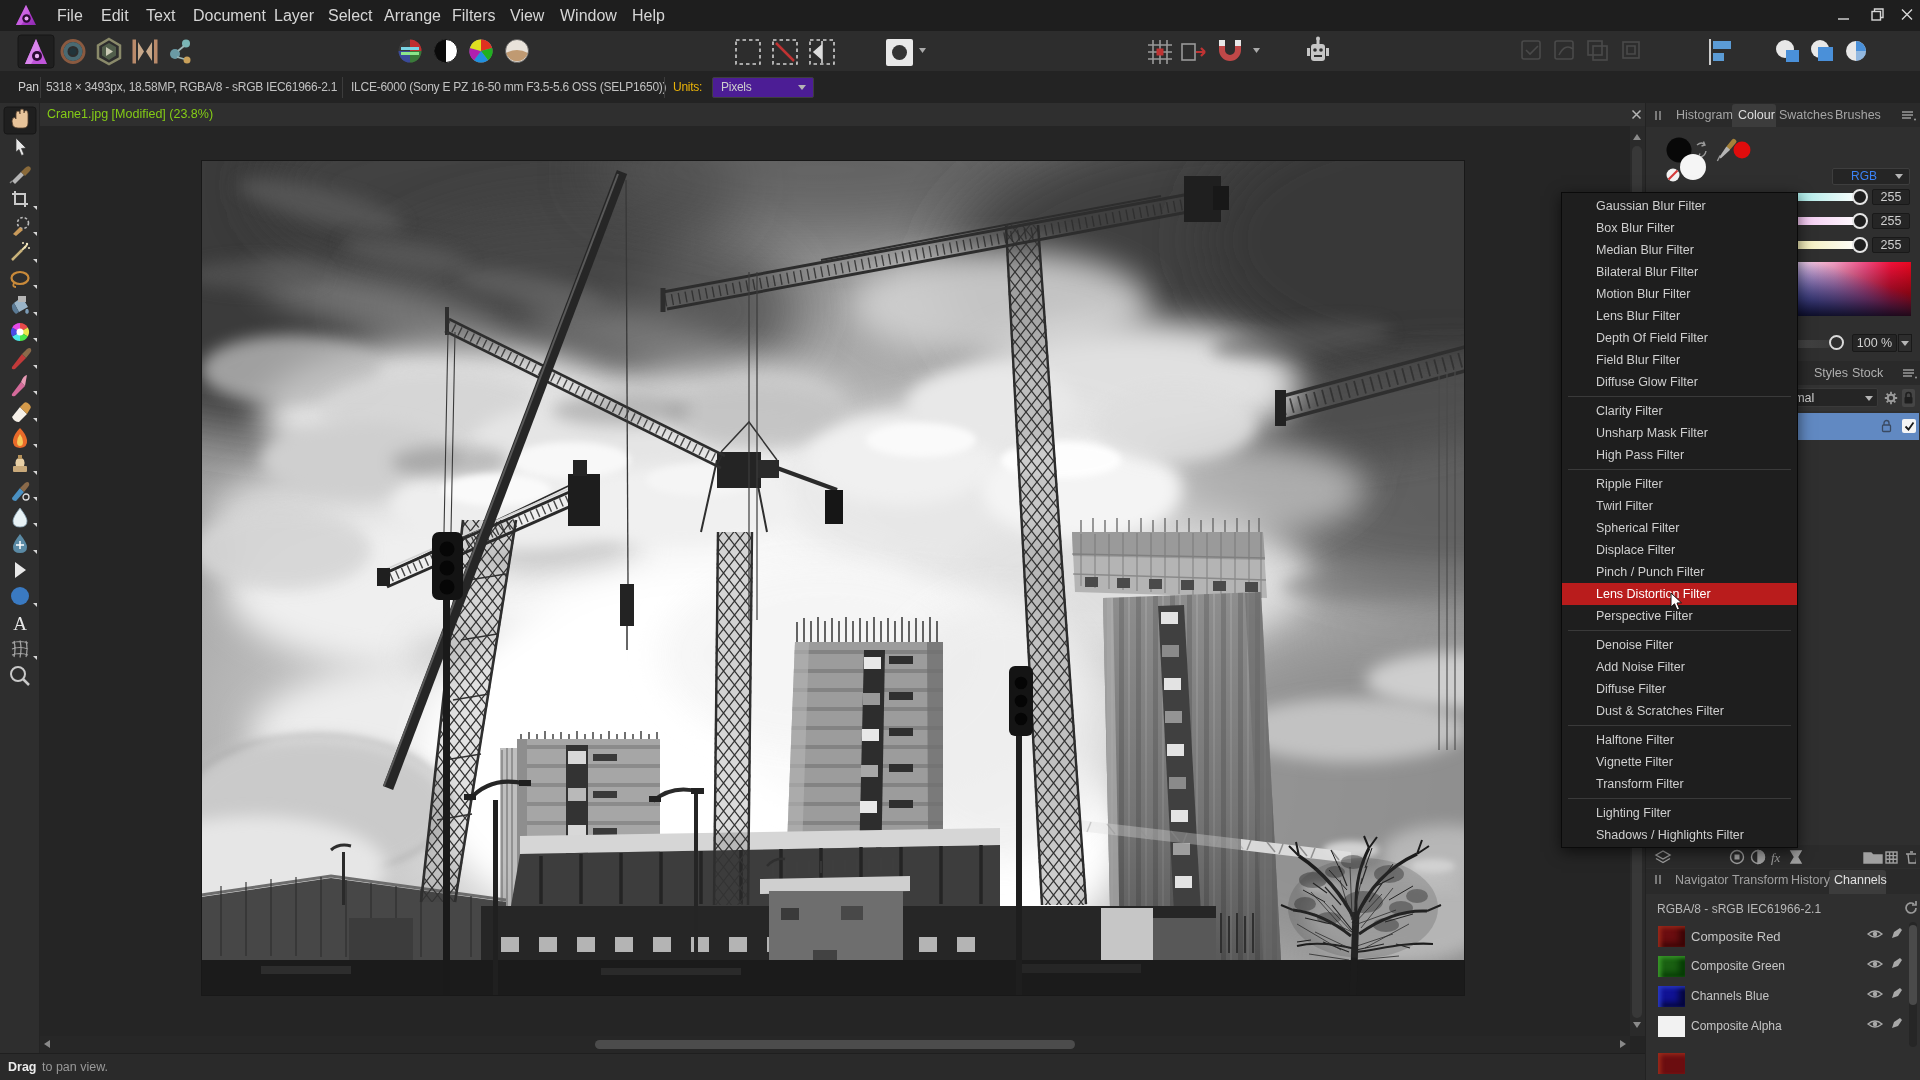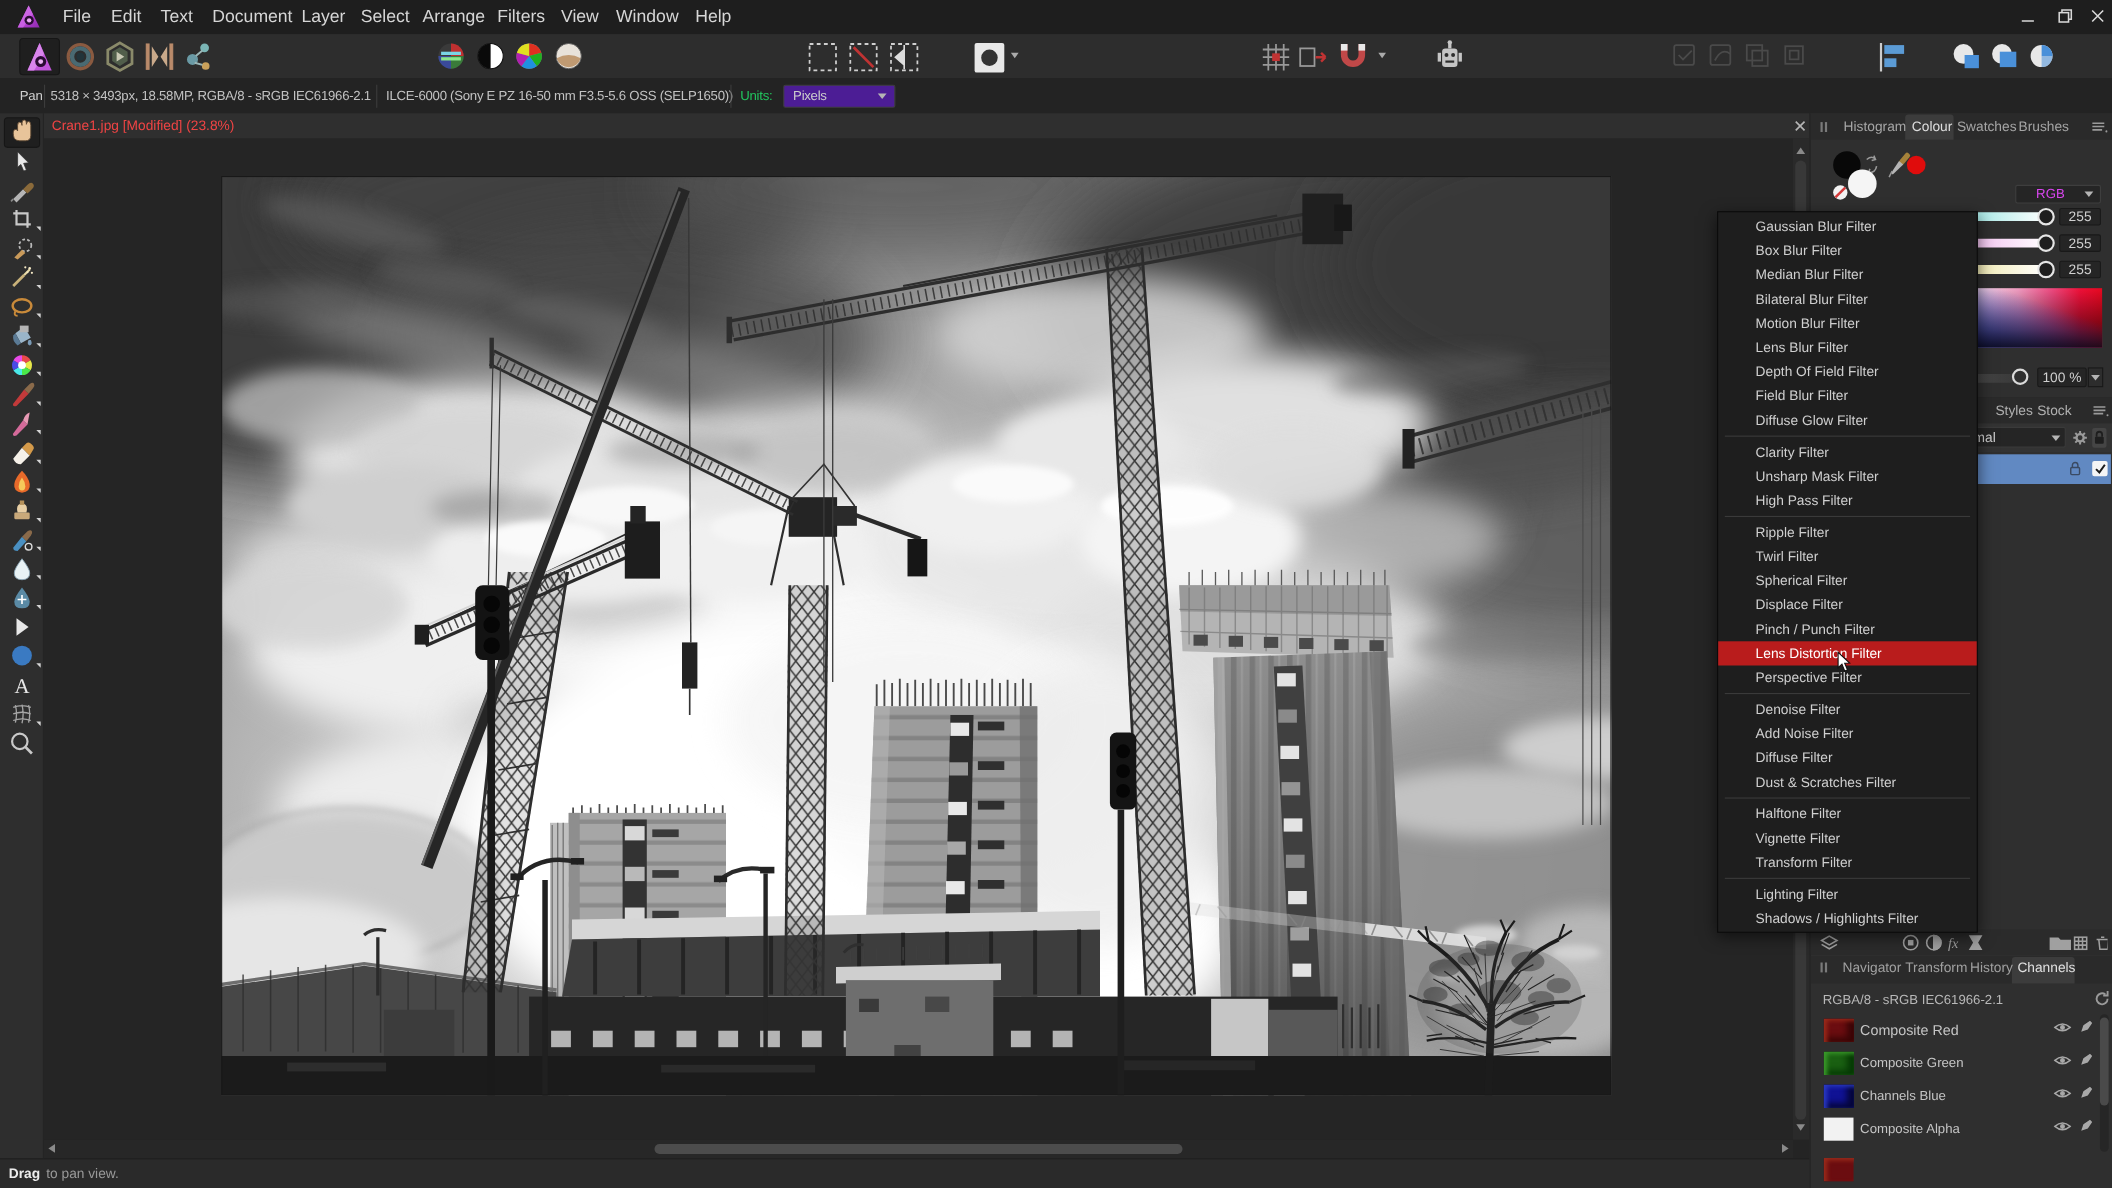--- a/index.html
+++ b/index.html
@@ -190,21 +190,21 @@
       </g>
 </svg>
 </div>
 <div id="ctxbar">
 <span class="abs" style="left:18px;top:8px;color:#d0d0d0;">Pan</span>
 <span class="abs" style="left:40px;top:5px;width:1px;height:21px;background:#3c3c3c;"></span>
 <span class="abs" style="left:46px;top:8px;color:#c2c2c2;">5318 × 3493px, 18.58MP, RGBA/8 - sRGB IEC61966-2.1</span>
 <span class="abs" style="left:342px;top:5px;width:1px;height:21px;background:#3c3c3c;"></span>
 <span class="abs" style="left:351px;top:8px;color:#c2c2c2;">ILCE-6000 (Sony E PZ 16-50 mm F3.5-5.6 OSS (SELP1650))</span>
 <span class="abs" style="left:664px;top:5px;width:1px;height:21px;background:#3c3c3c;"></span>
-<span class="abs" style="left:673px;top:8px;color:#22c55e;">Units:</span>
+<span class="abs" style="left:673px;top:8px;color:#eab308;">Units:</span>
 <span class="abs" style="left:712px;top:5px;width:102px;height:21px;background:#4c1d95;border:1px solid #3e3e3e;border-radius:2px;color:#cdcdcd;line-height:19px;padding-left:8px;">Pixels</span>
 <span class="abs" style="left:798px;top:13px;width:0;height:0;border-left:4px solid transparent;border-right:4px solid transparent;border-top:5px solid #b5b5b5;"></span>
 </div>
 <div id="lefttools">
 <svg class="abs" style="left:0;top:0" width="40" height="950" viewBox="0 0 40 950">
 <rect x="4" y="4" width="32" height="27" rx="3" fill="#1f1f1f" stroke="#171717"></rect>
 <g transform="translate(20,17)">
         <path d="M-7 6 Q-9 0 -7 -2 Q-5 -3.5 -4 -1 L-4 -6 Q-4 -9 -2 -9 Q0 -9 0 -6 L0 -8 Q0 -11 2 -11 Q4 -11 4 -8 L4 -7 Q4 -9.5 6 -9.5 Q8 -9.5 8 -6 L8 3 Q8 8 3 8 L-2 8 Q-5 8 -7 6 Z" fill="#e8c49a" stroke="#5a4430" stroke-width=".8"></path>
       </g>
 <g transform="translate(20,44)">
@@ -315,21 +315,21 @@
         <path d="M33 368 l4 4 v-4 z"></path>
         <path d="M33 394 l4 4 v-4 z"></path>
         <path d="M33 420 l4 4 v-4 z"></path>
         <path d="M33 447 l4 4 v-4 z"></path>
         <path d="M33 500 l4 4 v-4 z"></path>
         <path d="M33 553 l4 4 v-4 z"></path>
 </g>
 </svg>
 </div>
 <div id="tabbar">
-<span class="abs" style="left:7px;top:4px;color:#ef4444;font-size:12.5px;">Crane1.jpg [Modified] (23.8%)</span>
+<span class="abs" style="left:7px;top:4px;color:#84cc16;font-size:12.5px;">Crane1.jpg [Modified] (23.8%)</span>
 <svg class="abs" style="left:1591px;top:6px" width="11" height="11" viewBox="0 0 11 11">
       <path d="M1.5 1.5 L9.5 9.5 M9.5 1.5 L1.5 9.5" stroke="#b5b5b5" stroke-width="1.5"></path>
     </svg>
 </div>
 <div id="canvas">
 <svg class="abs" style="left:161px;top:34px" width="1264" height="836" viewBox="0 0 1264 836">
 <defs>
 <radialGradient id="skyg" cx="0.44" cy="0.72" r="0.95">
 <stop offset="0" stop-color="#ffffff"></stop>
           <stop offset="0.18" stop-color="#efefef"></stop>
@@ -744,21 +744,21 @@
 <circle cx="9" cy="39" r="6.5" fill="#f2f2f2"></circle>
       <path d="M4.5 43.5 L13.5 34.5" stroke="#d43a3a" stroke-width="2.2"></path>
 <circle cx="29" cy="31" r="13" fill="#f5f5f5"></circle>
 <g transform="translate(62,14) rotate(40)">
         <rect x="-2" y="-14" width="5" height="12" rx="2" fill="#a5823a"></rect>
         <path d="M-2 -3 L3 -3 L1.5 10 L-0.5 10 Z" fill="#b5b5b5"></path>
         <path d="M-1 8 L0.5 14" stroke="#999" stroke-width="1.4"></path>
       </g>
 <circle cx="78" cy="14" r="8.5" fill="#e00c0c"></circle>
 </svg>
-<div class="abs" style="left:186px;top:65px;width:78px;height:17px;background:#252525;border:1px solid #3e3e3e;border-radius:2px;color:#d946ef;font-size:12px;line-height:15px;padding-left:18px;">RGB</div>
+<div class="abs" style="left:186px;top:65px;width:78px;height:17px;background:#252525;border:1px solid #3e3e3e;border-radius:2px;color:#3b82f6;font-size:12px;line-height:15px;padding-left:18px;">RGB</div>
 <span class="abs" style="left:249px;top:71px;width:0;height:0;border-left:4px solid transparent;border-right:4px solid transparent;border-top:5px solid #b5b5b5;"></span>
 
 <div class="abs" style="left:31px;top:90px;width:184px;height:8px;border-radius:4px;background:linear-gradient(90deg,#7edbd8 0%,#a8e9e6 65%,#ffffff 100%);"></div>
 <div class="abs" style="left:206px;top:86px;width:16px;height:16px;border-radius:50%;background:#1e1e1e;border:2.5px solid #e5e5e5;"></div>
 <div class="abs" style="left:226px;top:86px;width:38px;height:16px;background:#252525;border:1px solid #191919;border-radius:2px;color:#d0d0d0;font-size:12.5px;text-align:center;line-height:15px;">255</div>
 <div class="abs" style="left:31px;top:114px;width:184px;height:8px;border-radius:4px;background:linear-gradient(90deg,#eda3e9 0%,#f3c4f0 65%,#ffffff 100%);"></div>
 <div class="abs" style="left:206px;top:110px;width:16px;height:16px;border-radius:50%;background:#1e1e1e;border:2.5px solid #e5e5e5;"></div>
 <div class="abs" style="left:226px;top:110px;width:38px;height:16px;background:#252525;border:1px solid #191919;border-radius:2px;color:#d0d0d0;font-size:12.5px;text-align:center;line-height:15px;">255</div>
 <div class="abs" style="left:31px;top:138px;width:184px;height:8px;border-radius:4px;background:linear-gradient(90deg,#e9df8a 0%,#f2ecb5 65%,#ffffff 100%);"></div>
 <div class="abs" style="left:206px;top:134px;width:16px;height:16px;border-radius:50%;background:#1e1e1e;border:2.5px solid #e5e5e5;"></div>

